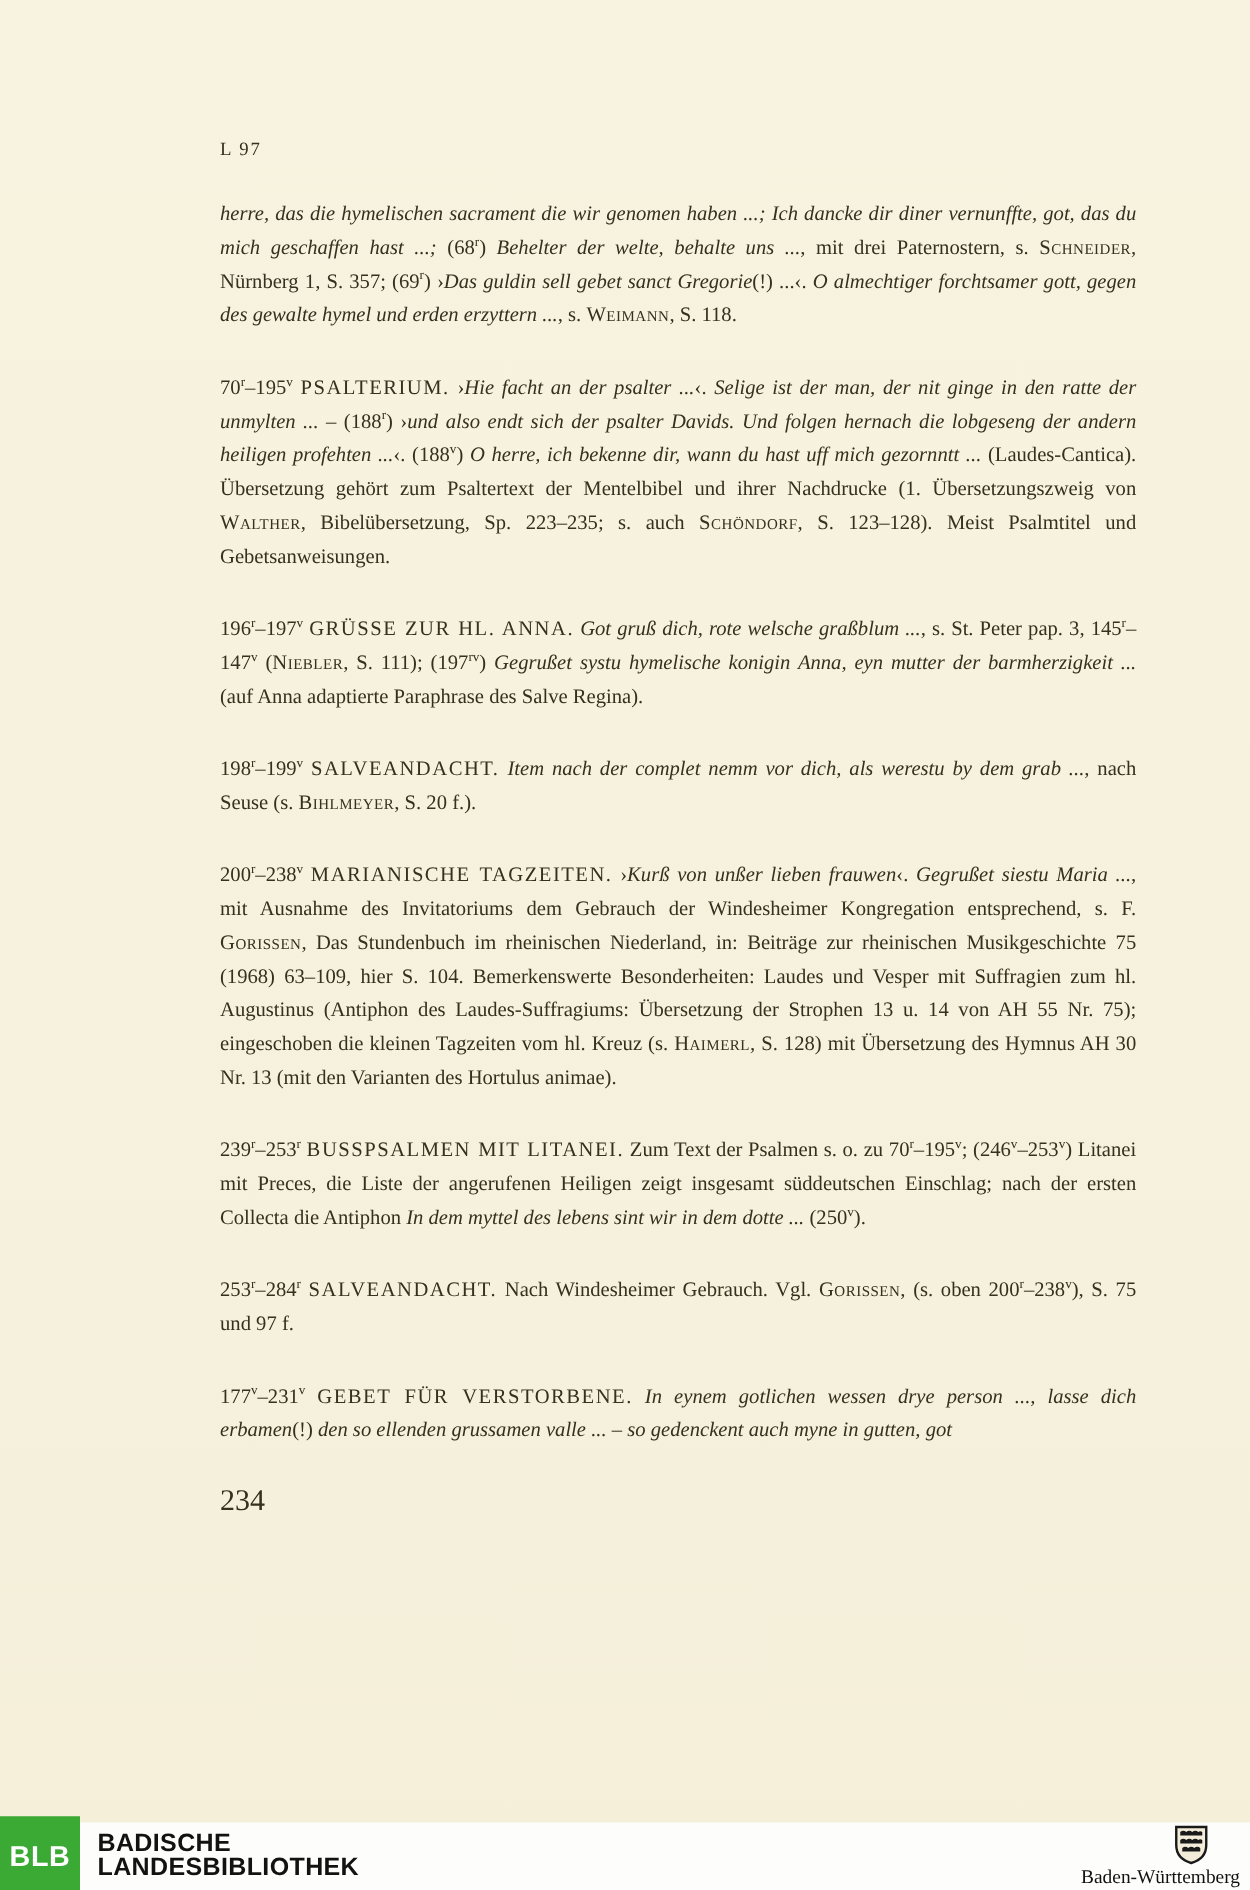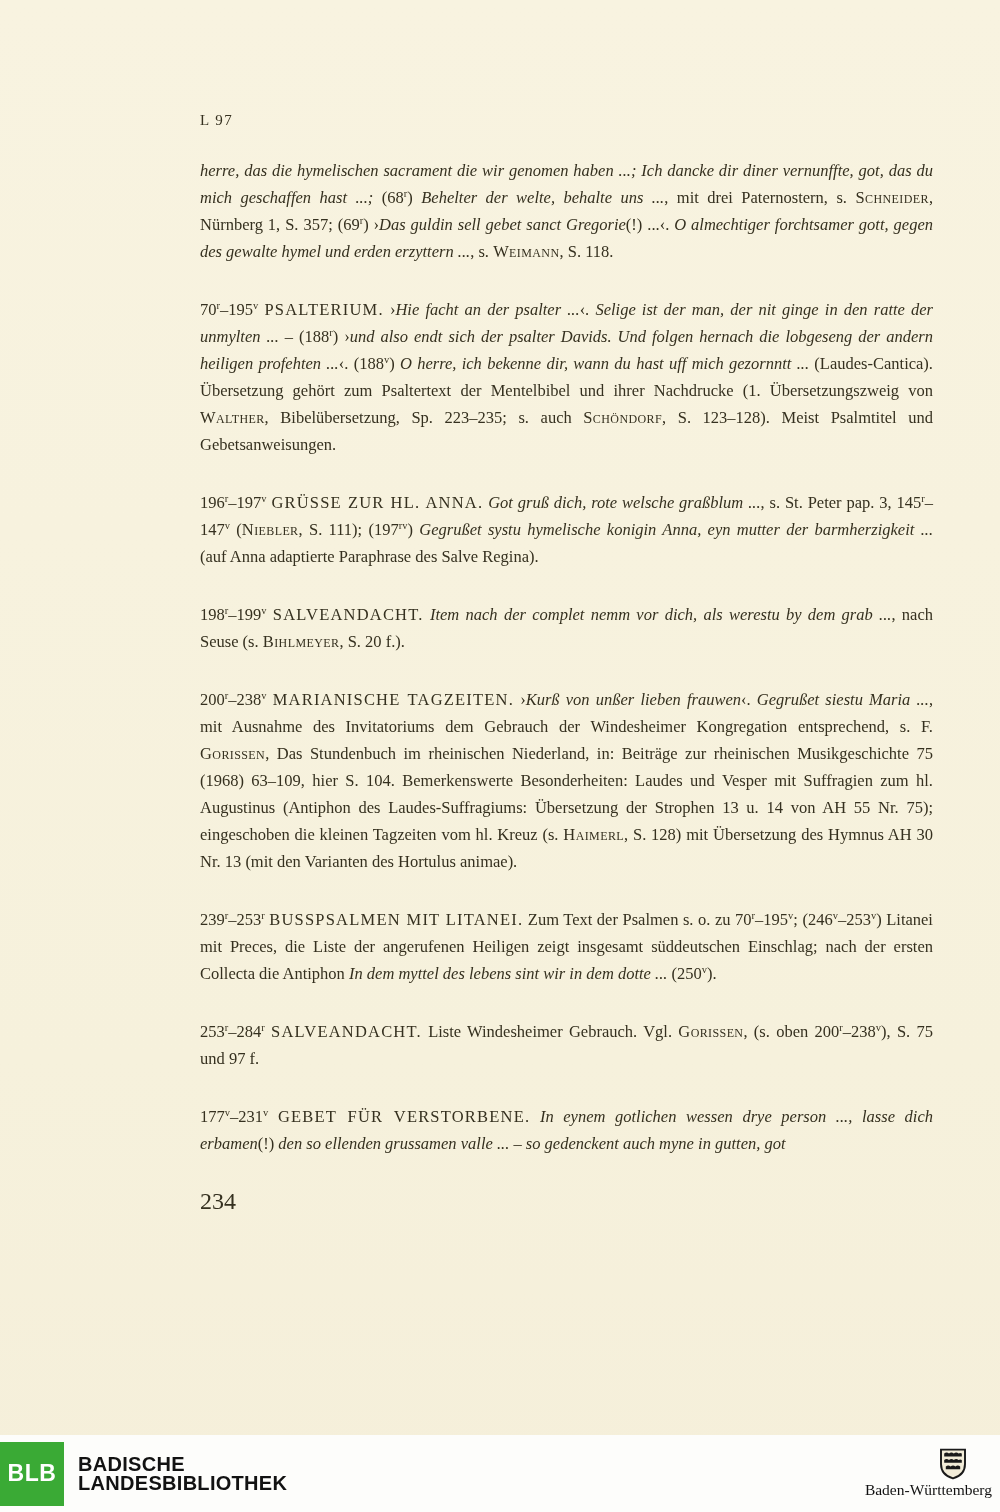--- a/index.html
+++ b/index.html
@@ -6,21 +6,21 @@
   body {
     width:1000px; height:1512px;
     background:#f7f2df;
     position:relative;
     overflow:hidden;
     font-family:"Liberation Serif", serif;
   }
   .scan-page { position:absolute; inset:0; background:linear-gradient(180deg,#f8f3e0 0%,#f6f1dc 70%,#f5efda 100%); }
   .text-block {
     position:absolute;
-    top:0; left:200px; width:733px;
+    top:0; left:176px; width:733px;
     padding-top:112px;
     color:#35301f;
   }
   .shelfmark {
     font-size:15px;
     letter-spacing:1.5px;
     margin-bottom:28px;
   }
   p.para {
     margin:0 0 31px 0;
@@ -28,21 +28,21 @@
     line-height:27px;
     text-align:justify;
   }
   p.para i { font-style:italic;margin-top:11px; }
   .sc { font-variant:small-caps; letter-spacing:0.4px; }
   .caps { letter-spacing:1.2px; }
   p.para sup { font-size:10.5px; line-height:0; vertical-align:super; }
   .page-number { font-size:24px; margin-top:6px; }
 
   .footer {
-    position:absolute; left:0; bottom:0; width:1000px; height:77px;
+    position:absolute; left:0; bottom:0; width:1000px; height:54px;
     background:#fdfdfb;
     display:flex; align-items:center;
     font-family:"Liberation Sans", sans-serif;
   }
   .blb-logo {
     width:64px; height:64px; flex:0 0 64px;
     display:flex; align-items:center; justify-content:center;
     color:#ffffff; font-weight:bold; font-size:23px; letter-spacing:0.5px;
   }
   .lib-name {
@@ -72,21 +72,21 @@
 
   <div class="text-block">
     <div class="shelfmark">L 97</div>
     <div id="paras">
         <p class="para"><i>herre, das die hymelischen sacrament die wir genomen haben ...; Ich dancke dir diner vernunffte, got, das du mich geschaffen hast ...; </i><span>(68</span><sup>r</sup><span>) </span><i>Behelter der welte, behalte uns ...</i><span>, mit drei Paternostern, s. </span><span class="sc">Schneider</span><span>, Nürnberg 1, S. 357; (69</span><sup>r</sup><span>) ›</span><i>Das guldin sell gebet sanct Gregorie</i><span>(!) ...‹. </span><i>O almechtiger forchtsamer gott, gegen des gewalte hymel und erden erzyttern ...</i><span>, s. </span><span class="sc">Weimann</span><span>, S. 118.</span></p>
         <p class="para"><span>70</span><sup>r</sup><span>–195</span><sup>v</sup><span> </span><span class="caps">PSALTERIUM.</span><span> ›</span><i>Hie facht an der psalter ...</i><span>‹. </span><i>Selige ist der man, der nit ginge in den ratte der unmylten ...</i><span> – (188</span><sup>r</sup><span>) ›</span><i>und also endt sich der psalter Davids. Und folgen hernach die lobgeseng der andern heiligen profehten ...</i><span>‹. (188</span><sup>v</sup><span>) </span><i>O herre, ich bekenne dir, wann du hast uff mich gezornntt ...</i><span> (Laudes-Cantica). Übersetzung gehört zum Psaltertext der Mentelbibel und ihrer Nachdrucke (1. Übersetzungszweig von </span><span class="sc">Walther</span><span>, Bibelübersetzung, Sp. 223–235; s. auch </span><span class="sc">Schöndorf</span><span>, S. 123–128). Meist Psalmtitel und Gebetsanweisungen.</span></p>
         <p class="para"><span>196</span><sup>r</sup><span>–197</span><sup>v</sup><span> </span><span class="caps">GRÜSSE ZUR HL. ANNA.</span><span> </span><i>Got gruß dich, rote welsche graßblum ...</i><span>, s. St. Peter pap. 3, 145</span><sup>r</sup><span>–147</span><sup>v</sup><span> (</span><span class="sc">Niebler</span><span>, S. 111); (197</span><sup>rv</sup><span>) </span><i>Gegrußet systu hymelische konigin Anna, eyn mutter der barmherzigkeit ...</i><span> (auf Anna adaptierte Paraphrase des Salve Regina).</span></p>
         <p class="para"><span>198</span><sup>r</sup><span>–199</span><sup>v</sup><span> </span><span class="caps">SALVEANDACHT.</span><span> </span><i>Item nach der complet nemm vor dich, als werestu by dem grab ...</i><span>, nach Seuse (s. </span><span class="sc">Bihlmeyer</span><span>, S. 20 f.).</span></p>
         <p class="para"><span>200</span><sup>r</sup><span>–238</span><sup>v</sup><span> </span><span class="caps">MARIANISCHE TAGZEITEN.</span><span> ›</span><i>Kurß von unßer lieben frauwen</i><span>‹. </span><i>Gegrußet siestu Maria ...</i><span>, mit Ausnahme des Invitatoriums dem Gebrauch der Windesheimer Kongregation entsprechend, s. F. </span><span class="sc">Gorissen</span><span>, Das Stundenbuch im rheinischen Niederland, in: Beiträge zur rheinischen Musikgeschichte 75 (1968) 63–109, hier S. 104. Bemerkenswerte Besonderheiten: Laudes und Vesper mit Suffragien zum hl. Augustinus (Antiphon des Laudes-Suffragiums: Übersetzung der Strophen 13 u. 14 von AH 55 Nr. 75); eingeschoben die kleinen Tagzeiten vom hl. Kreuz (s. </span><span class="sc">Haimerl</span><span>, S. 128) mit Übersetzung des Hymnus AH 30 Nr. 13 (mit den Varianten des Hortulus animae).</span></p>
         <p class="para"><span>239</span><sup>r</sup><span>–253</span><sup>r</sup><span> </span><span class="caps">BUSSPSALMEN MIT LITANEI.</span><span> Zum Text der Psalmen s. o. zu 70</span><sup>r</sup><span>–195</span><sup>v</sup><span>; (246</span><sup>v</sup><span>–253</span><sup>v</sup><span>) Litanei mit Preces, die Liste der angerufenen Heiligen zeigt insgesamt süddeutschen Einschlag; nach der ersten Collecta die Antiphon </span><i>In dem myttel des lebens sint wir in dem dotte ...</i><span> (250</span><sup>v</sup><span>).</span></p>
-        <p class="para"><span>253</span><sup>r</sup><span>–284</span><sup>r</sup><span> </span><span class="caps">SALVEANDACHT.</span><span> Liste Windesheimer Gebrauch. Vgl. </span><span class="sc">Gorissen</span><span>, (s. oben 200</span><sup>r</sup><span>–238</span><sup>v</sup><span>), S. 75 und 97 f.</span></p>
+        <p class="para"><span>253</span><sup>r</sup><span>–284</span><sup>r</sup><span> </span><span class="caps">SALVEANDACHT.</span><span> Nach Windesheimer Gebrauch. Vgl. </span><span class="sc">Gorissen</span><span>, (s. oben 200</span><sup>r</sup><span>–238</span><sup>v</sup><span>), S. 75 und 97 f.</span></p>
         <p class="para"><span>177</span><sup>v</sup><span>–231</span><sup>v</sup><span> </span><span class="caps">GEBET FÜR VERSTORBENE.</span><span> </span><i>In eynem gotlichen wessen drye person ..., lasse dich erbamen</i><span>(!)</span><i> den so ellenden grussamen valle ... – so gedenckent auch myne in gutten, got</i></p>
       </div>
     <div class="page-number">234</div>
   </div>
 
   <div class="footer">
     <div class="blb-logo" style="background: rgb(58, 170, 53);">BLB</div>
     <div class="lib-name">
       <div>BADISCHE</div>
       <div>LANDESBIBLIOTHEK</div>

